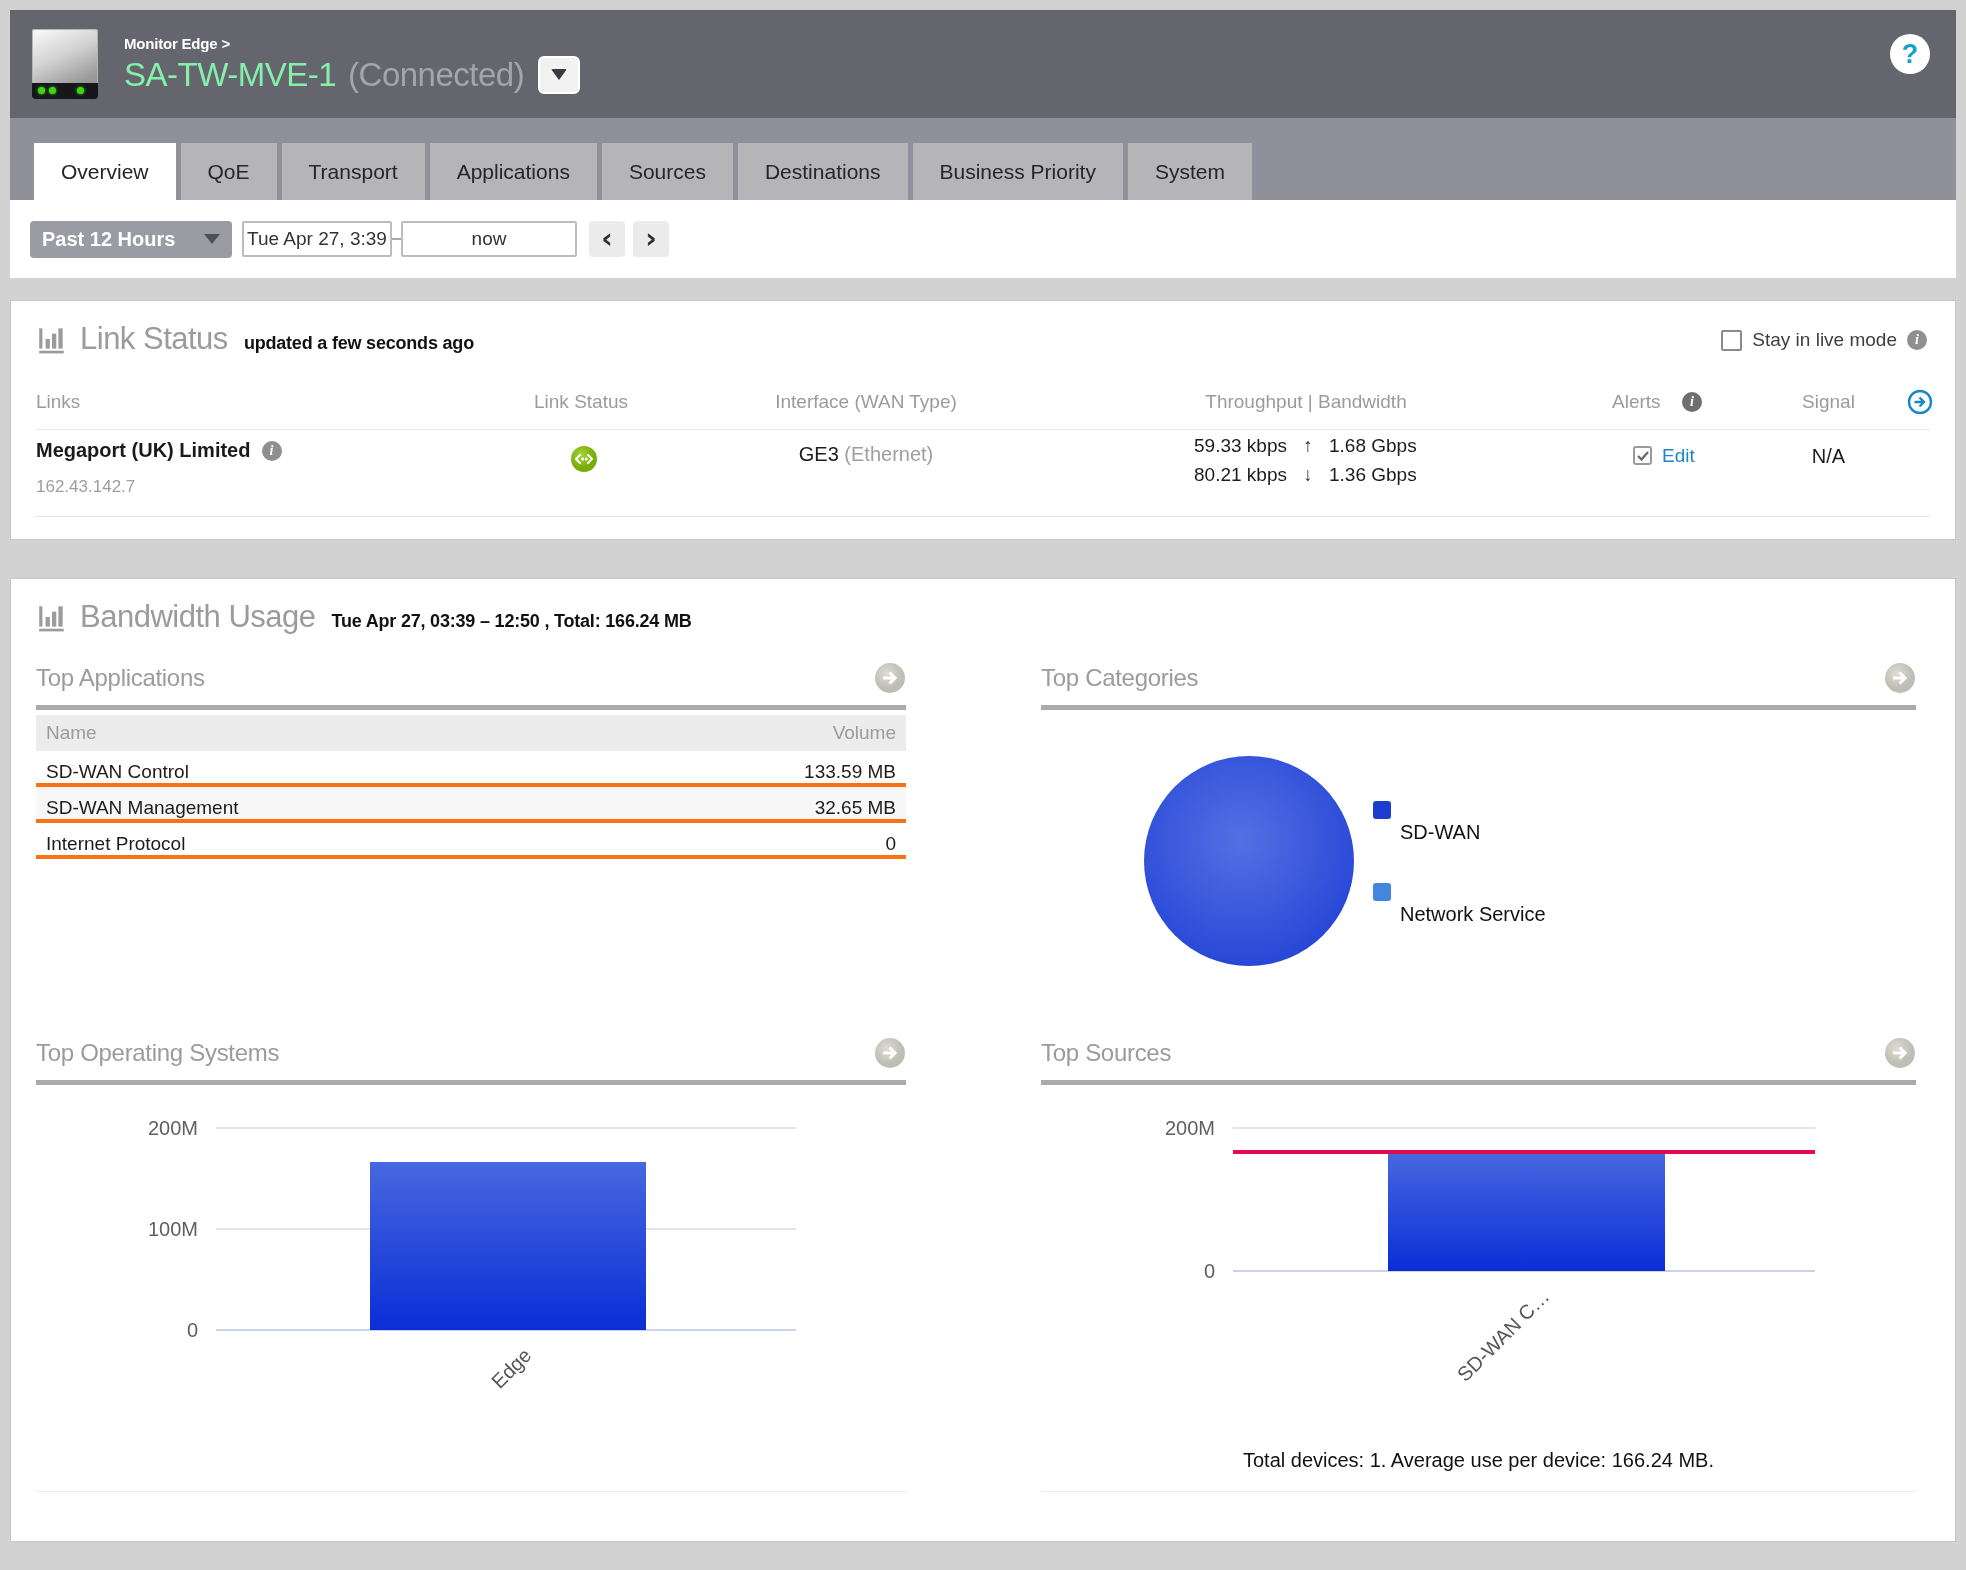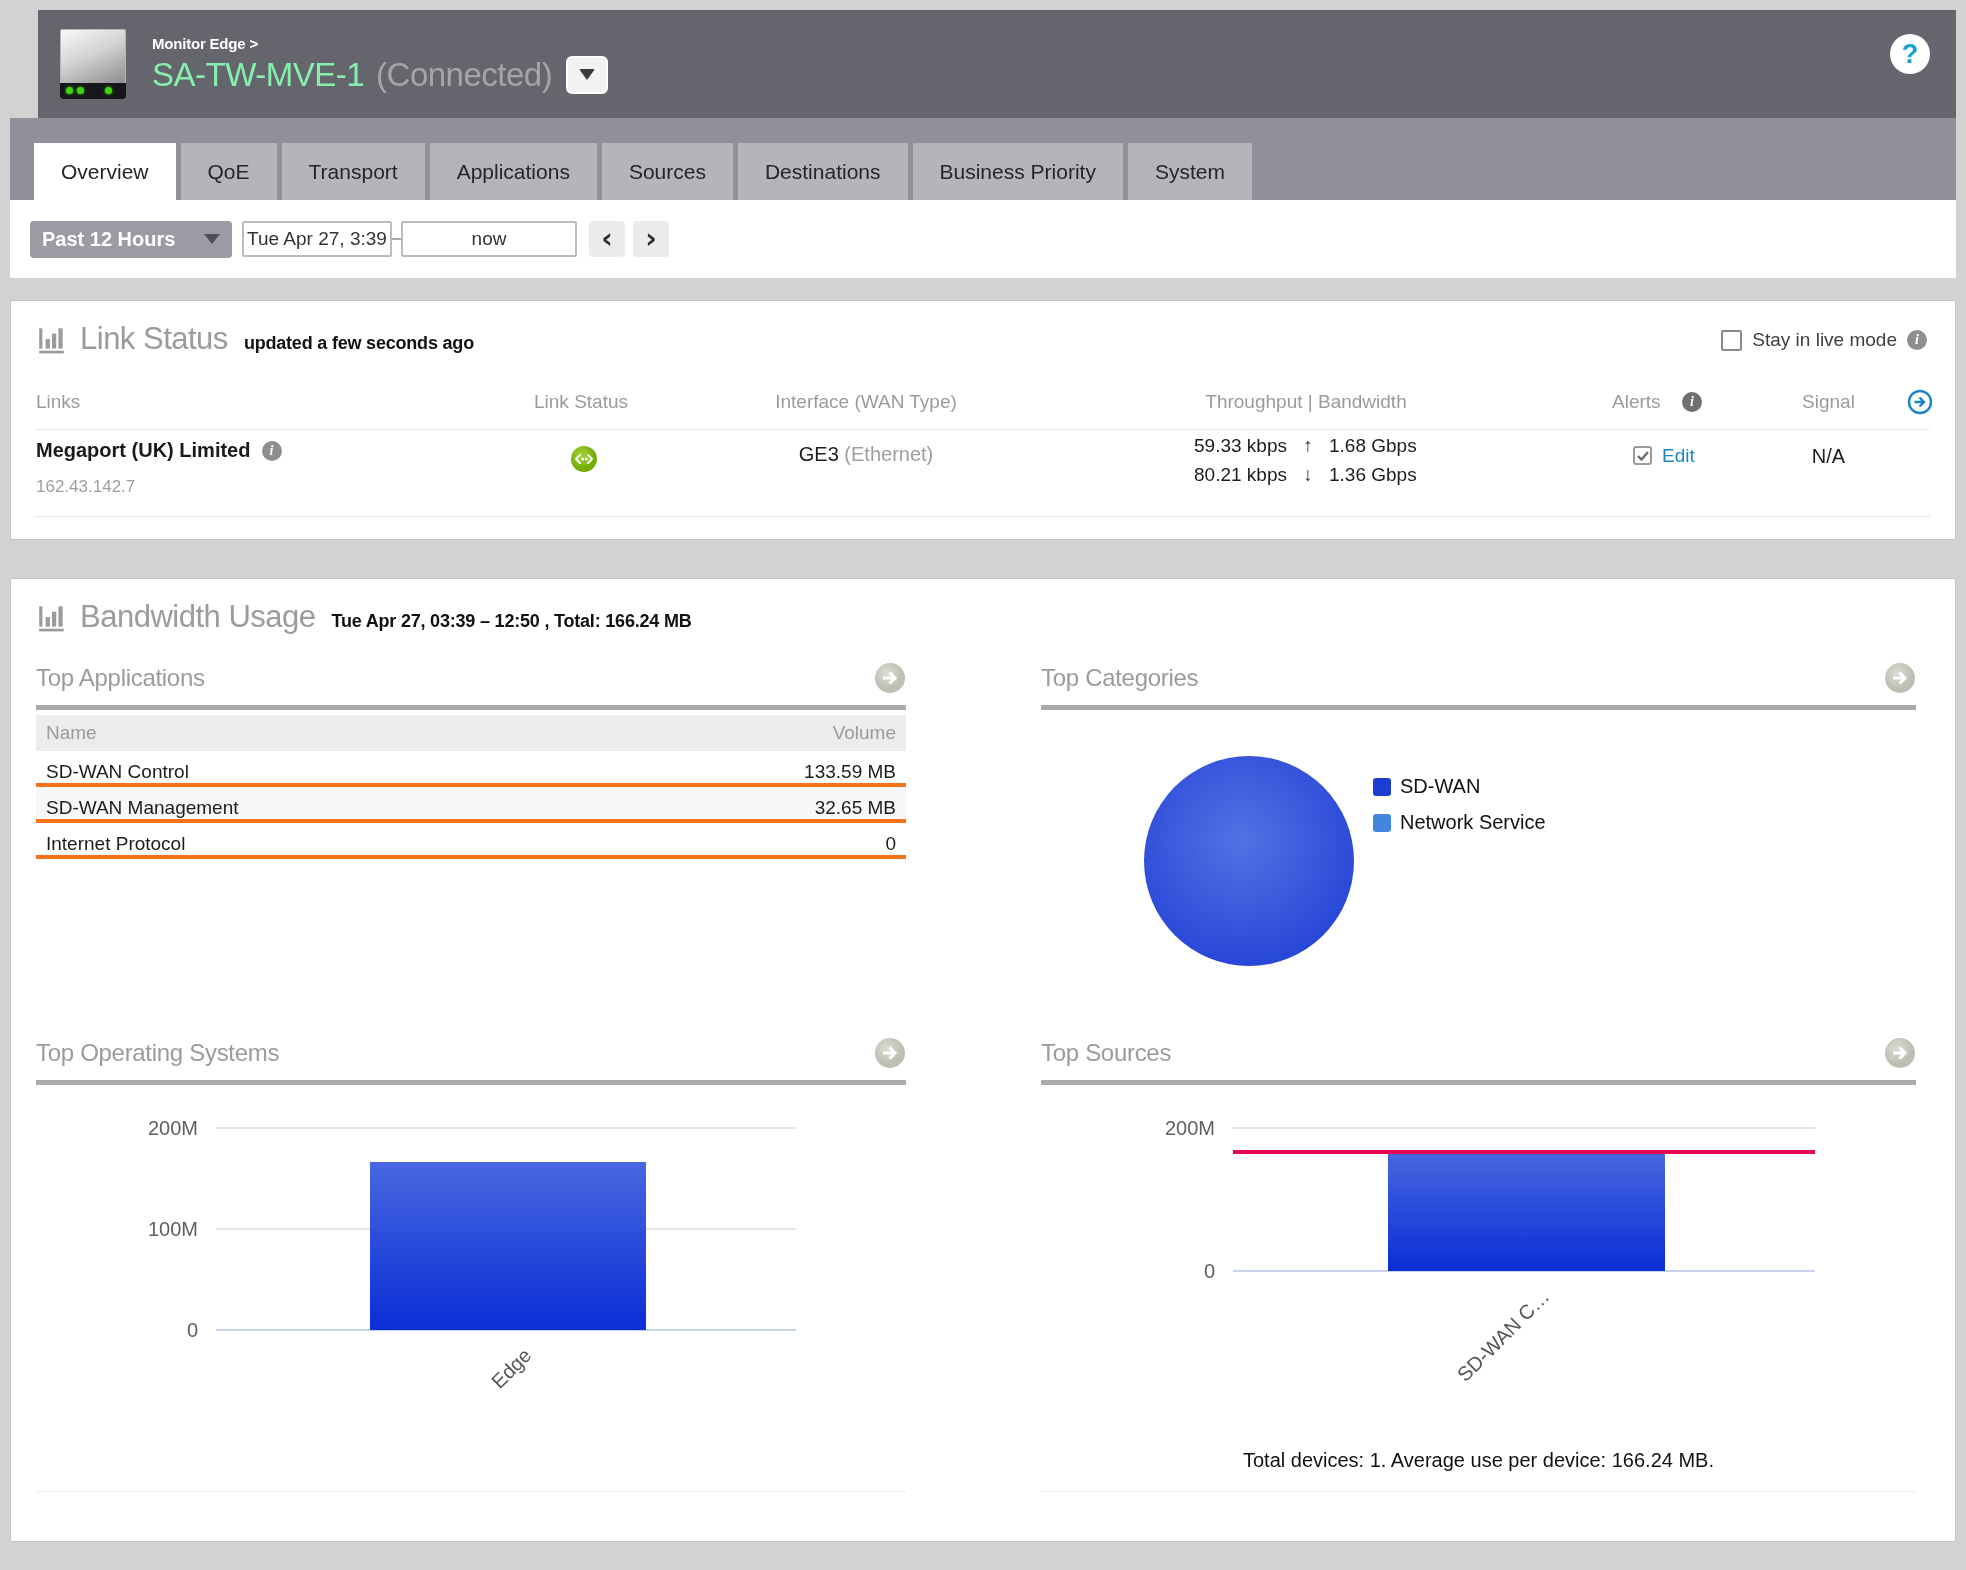--- a/index.html
+++ b/index.html
@@ -6,21 +6,21 @@
   body{
     width:1966px;height:1570px;position:relative;overflow:hidden;
     background:#d2d2d3;
     font-family:"Liberation Sans", sans-serif;
     -webkit-font-smoothing:antialiased;
   }
   .card{position:absolute;left:10px;width:1946px;background:#fff;border:1px solid #c6c6c6;box-sizing:border-box;}
 
   
   #header-card{position:absolute;left:10px;top:10px;width:1946px;}
-  .topbar{height:108px;background:#65656d;position:relative;display:flex;align-items:center;margin-left:28px;}
+  .topbar{height:108px;background:#65656d;position:relative;display:flex;align-items:center;}
   .device{width:66px;height:70px;margin-left:22px;background:linear-gradient(155deg,#fbfbfb 0%,#d2d2d2 40%,#9a9a9a 75%,#8a8a8a 100%);border-radius:3px;position:relative;box-shadow:inset 0 0 0 1px #b5b5b5;}
   .device .strip{position:absolute;bottom:0;left:0;right:0;height:16px;background:#17171b;border-radius:0 0 3px 3px;}
   .device .led{position:absolute;bottom:5px;width:7px;height:7px;border-radius:50%;background:#3fd513;box-shadow:0 0 3px #3fd513;}
   .title-block{margin-left:26px;}
   .breadcrumb{color:#fff;font-size:15px;font-weight:bold;letter-spacing:-0.2px;}
   .title-row{display:flex;align-items:center;margin-top:4px;}
   .edge-title{color:#86efac;font-size:33px;font-weight:500;letter-spacing:-0.5px;}
   .edge-status{color:#a4a4ab;font-size:33px;font-weight:300;margin-left:12px;letter-spacing:-0.5px;}
   .dd-btn{margin-left:14px;width:38px;height:34px;background:#f2f2f2;border:2px solid #fff;border-radius:6px;display:flex;align-items:center;justify-content:center;cursor:pointer;}
   .dd-caret{width:0;height:0;border-left:8px solid transparent;border-right:8px solid transparent;border-top:11px solid #3a3a41;border-radius:2px;}
@@ -82,21 +82,21 @@
   .apps-hrow{height:36px;background:#ececec;display:flex;align-items:center;color:#9b9b9b;padding:0 10px;box-sizing:border-box;}
   .apps-hrow .grow, .apps-row .grow{flex:1;}
   .apps-row{height:36px;display:flex;align-items:flex-end;color:#1c1c1c;padding:0 10px;box-sizing:border-box;border-bottom:4px solid #f97316;gap:8px;}
   .apps-row.alt{background:#f7f7f7;}
 
   
   .pie{position:absolute;left:103px;top:177px;width:210px;height:210px;border-radius:50%;background:radial-gradient(circle at 46% 40%, #5271e3 0%, #3a58dc 45%, #2545d7 78%, #2040d2 100%);cursor:pointer;}
   .pie-legend{position:absolute;left:332px;top:196px;}
   .legend-item{display:flex;align-items:center;margin-bottom:13px;}
   .swatch{width:18px;height:18px;border-radius:3px;margin-right:9px;}
-  .legend-label{font-size:20px;color:#111;}
+  .legend-label{font-size:20px;color:#111;margin-top:46px;}
 
   
   .chart{position:absolute;top:549px;left:0;right:0;height:300px;}
   .yaxis{position:absolute;left:0;top:0;width:162px;height:100%;}
   .ytick{position:absolute;right:0;font-size:20px;color:#5f5f5f;height:26px;line-height:26px;}
   .plot{position:absolute;top:0;}
   #plot-os{left:180px;width:580px;height:202px;}
   #yaxis-os{height:202px;}
   #plot-src{left:192px;width:582px;height:143px;}
   #yaxis-src{width:174px;height:143px;}

